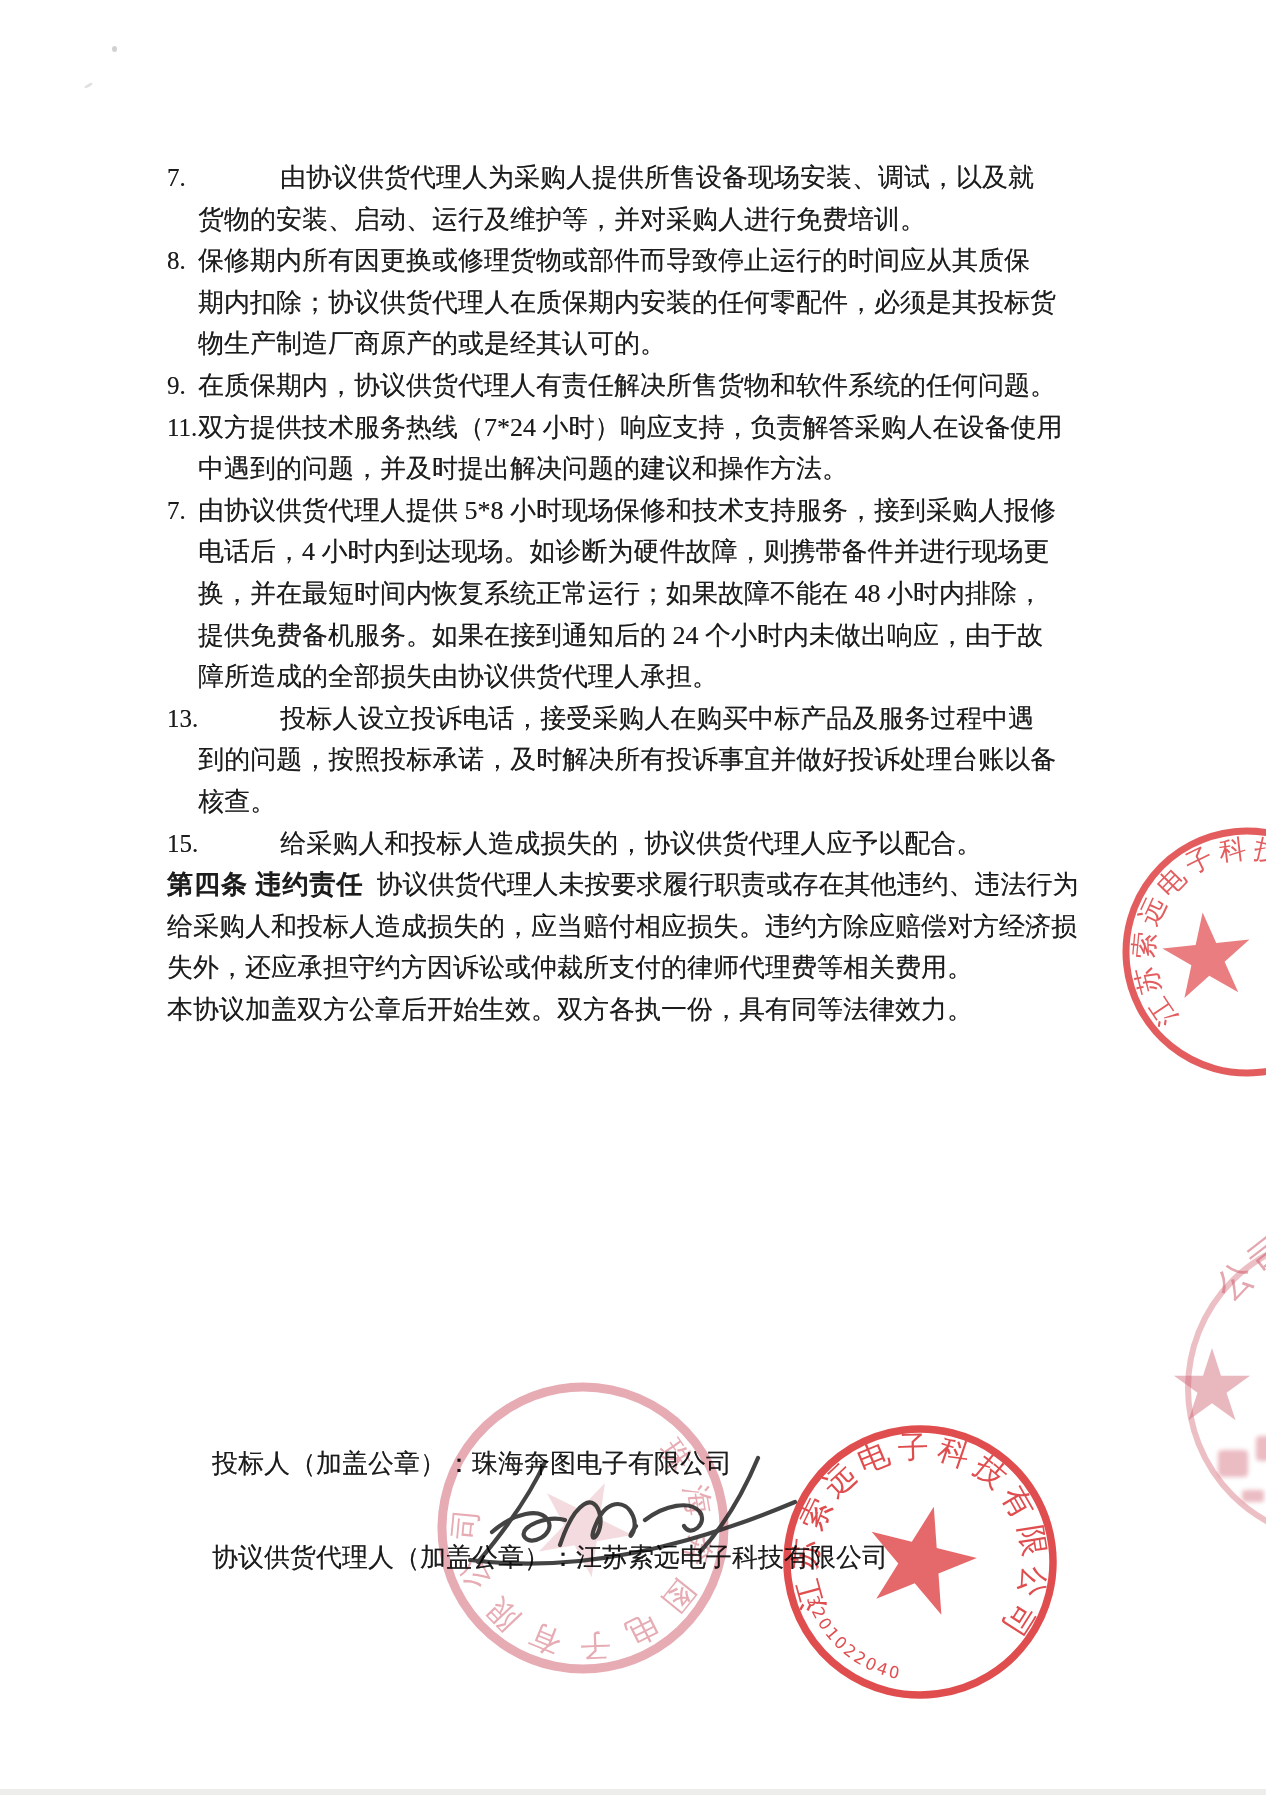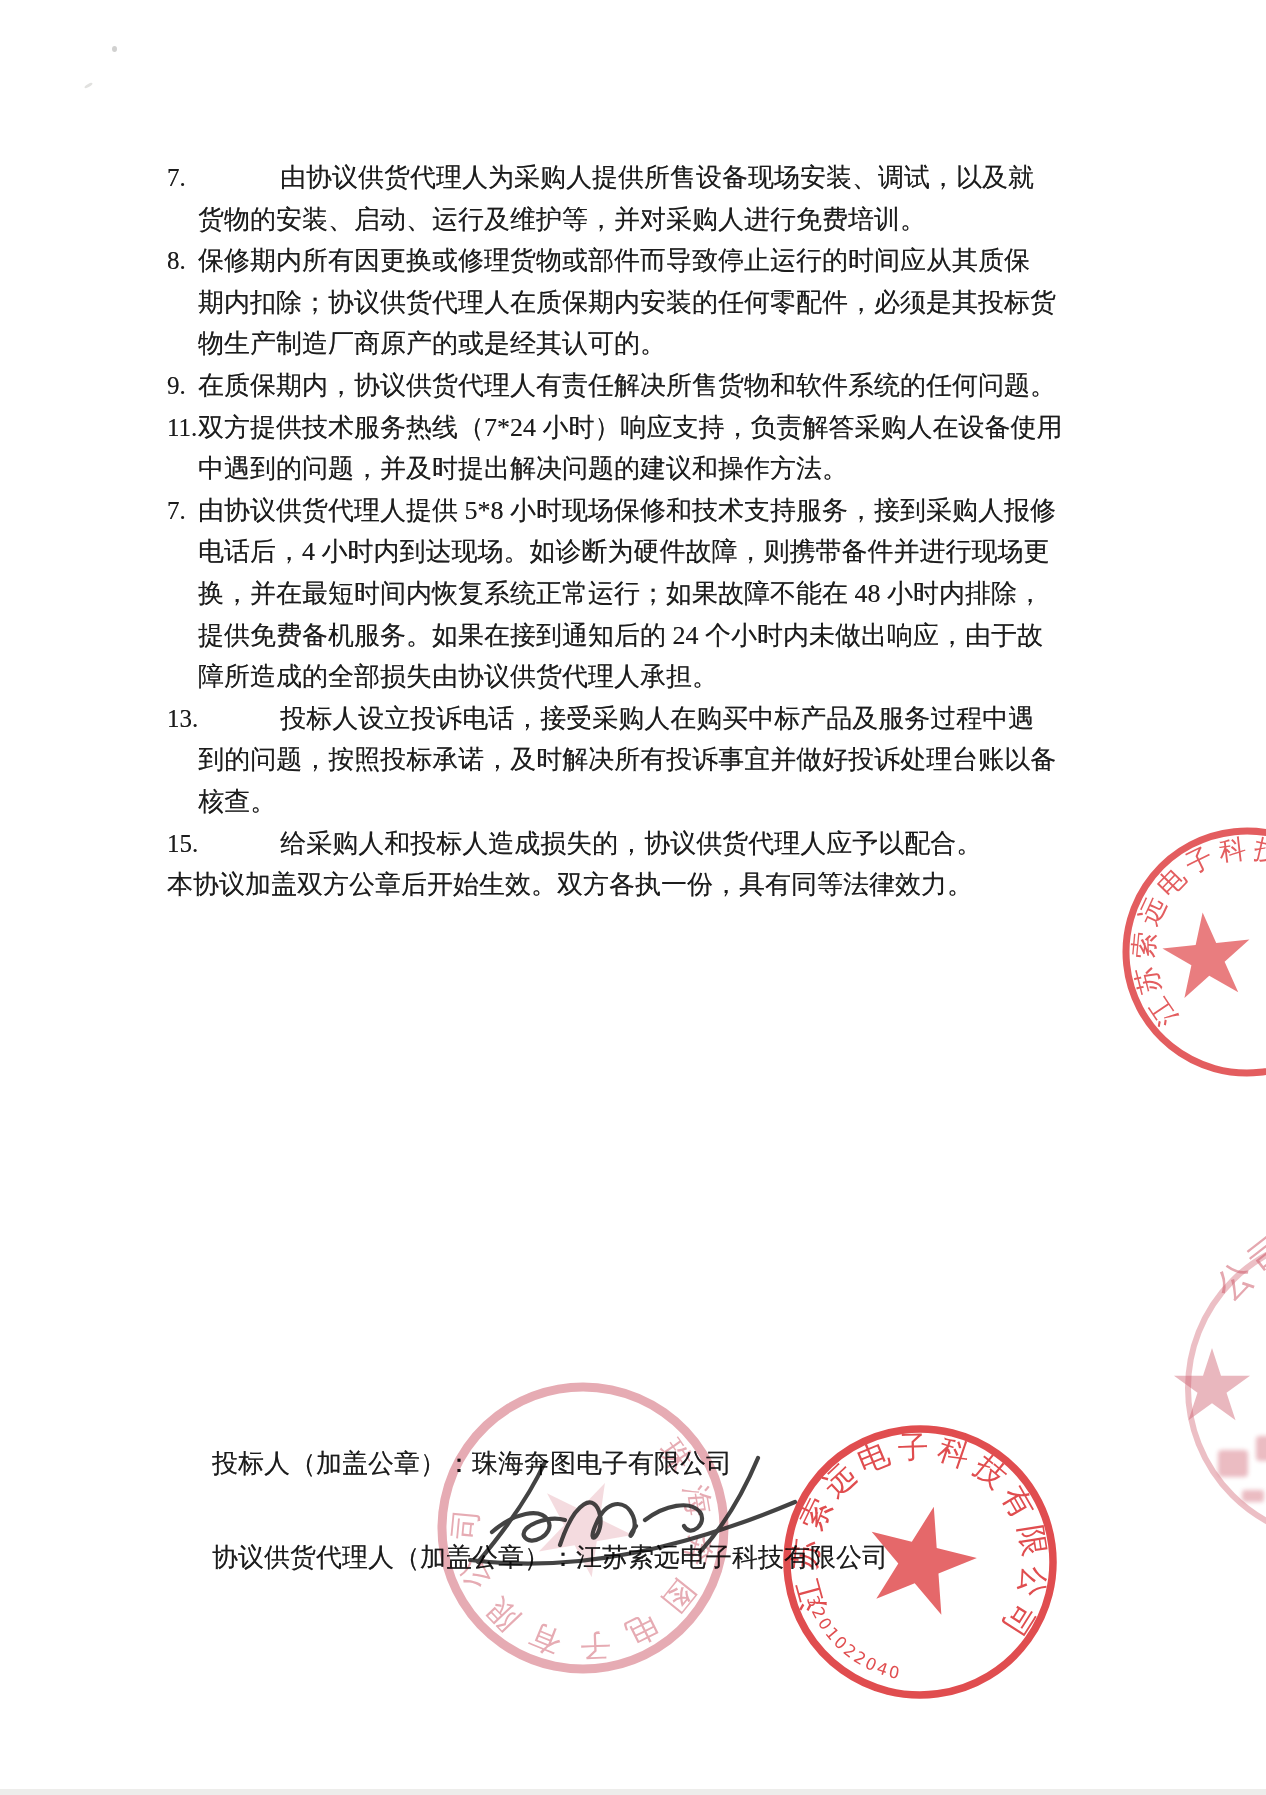--- a/index.html
+++ b/index.html
@@ -83,20 +83,23 @@
       <span class="num">13.</span>
       <span class="itext tab">投标人设立投诉电话，接受采购人在购买中标产品及服务过程中遇
 到的问题，按照投标承诺，及时解决所有投诉事宜并做好投诉处理台账以备
 核查。</span>
     </div>
     <div class="doc-item">
       <span class="num">15.</span>
       <span class="itext tab">给采购人和投标人造成损失的，协议供货代理人应予以配合。</span>
     </div>
 
+    <div class="doc-section"><b class="sec-title">第四条 违约责任</b><span class="sec-text">协议供货代理人未按要求履行职责或存在其他违约、违法行为
+给采购人和投标人造成损失的，应当赔付相应损失。违约方除应赔偿对方经济损
+失外，还应承担守约方因诉讼或仲裁所支付的律师代理费等相关费用。</span></div>
 
 
     <div class="doc-par">本协议加盖双方公章后开始生效。双方各执一份，具有同等法律效力。</div>
   </div>
 
   <div class="sig-line" id="sig1"><span>投标人（加盖公章）：</span><span>珠海奔图电子有限公司</span></div>
 
   <div class="sig-line" id="sig2"><span>协议供货代理人（加盖公章）：</span><span>江苏索远电子科技有限公司</span></div>
 
   <svg id="ink-overlay" viewBox="0 0 1266 1795" xmlns="http://www.w3.org/2000/svg">

